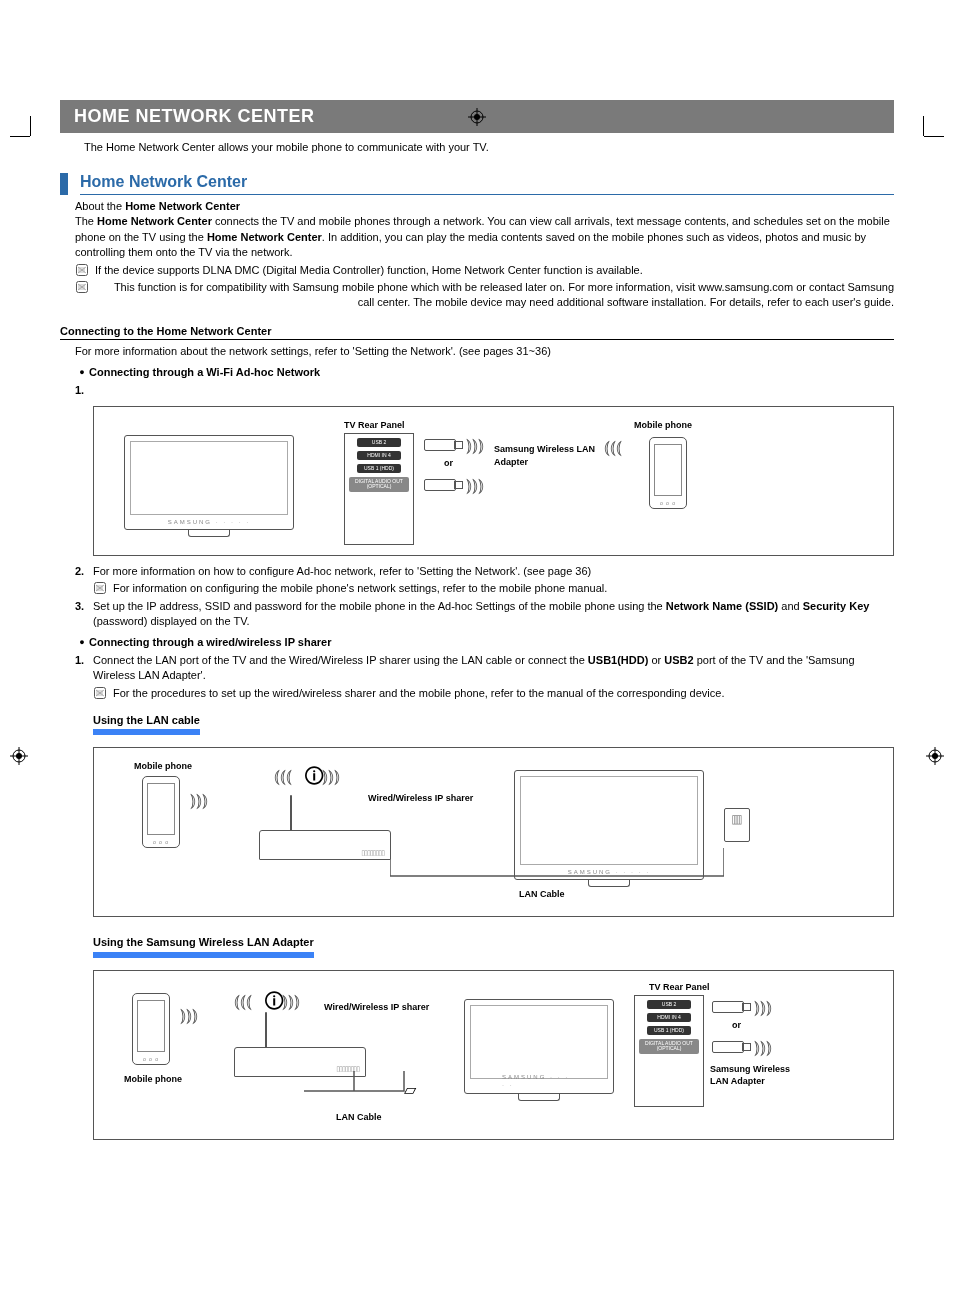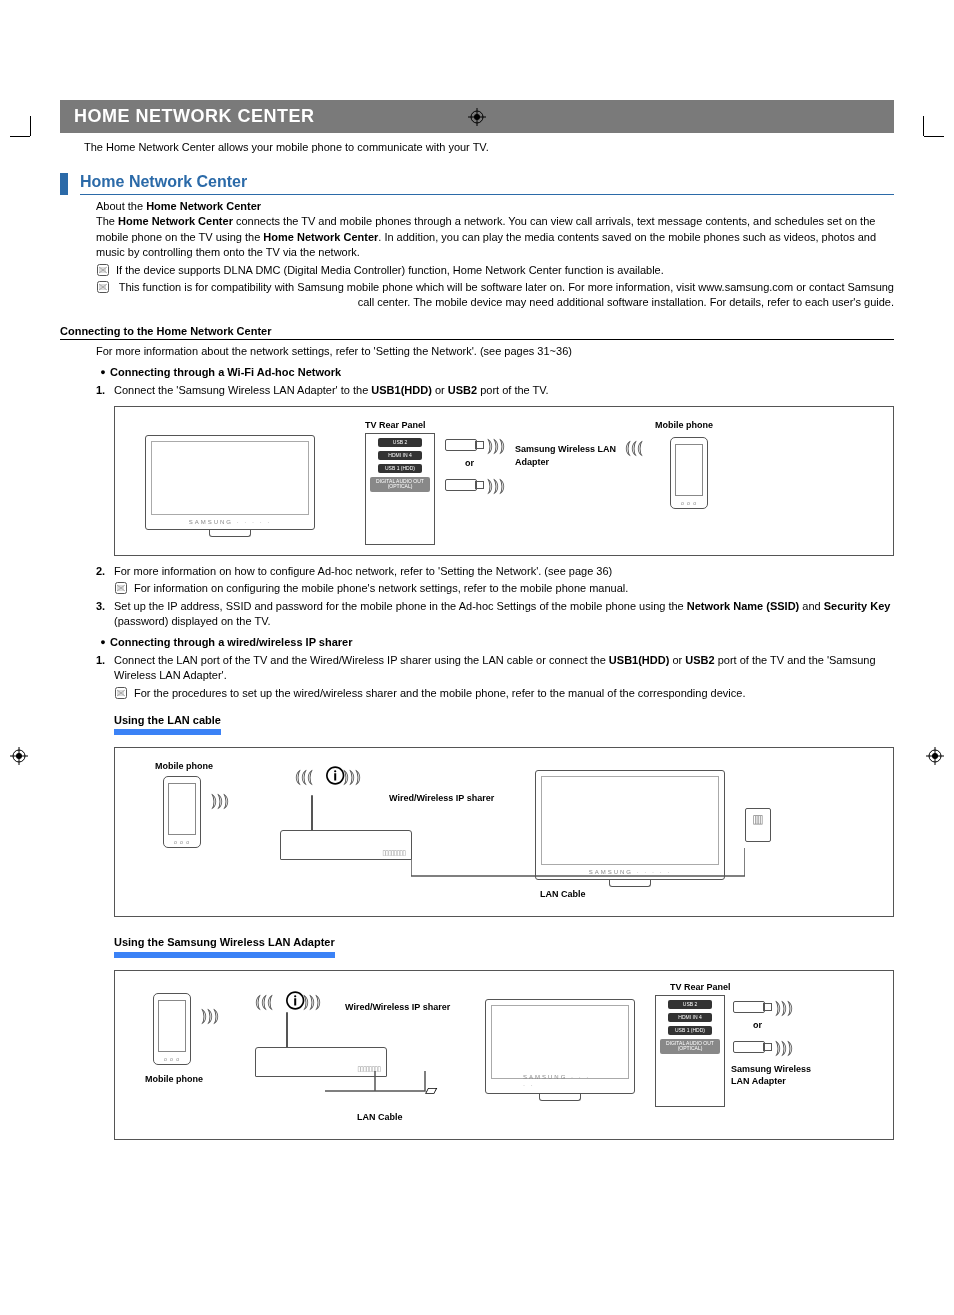--- a/index.html
+++ b/index.html
@@ -76,21 +76,21 @@
   }
   .section-heading {
     color: #2b6aa8;
     font-size: 16px;
     font-weight: bold;
     border-bottom: 1px solid #2b6aa8;
     flex: 1;
     padding-bottom: 3px;
   }
   .body-block {
-    margin-left: 36px;
+    margin-left: 15px;
     line-height: 1.4;
   }
   .note-row {
     display: flex;
     margin: 2px 0;
     text-align: right;
   }
   .note-icon {
     width: 14px;
     flex-shrink: 0;
@@ -353,40 +353,37 @@
         </div>
         <div>If the device supports DLNA DMC (Digital Media Controller) function, Home Network Center function is available.</div>
       </div>
       <div class="note-row">
         <div class="note-icon">
           <svg width="12" height="12" viewBox="0 0 12 12">
               <rect x="0.5" y="0.5" width="11" height="11" rx="2" fill="none" stroke="#555"></rect>
               <path d="M2 3 L10 9 M2 9 L10 3 M2 4 L9 4 M2 6 L9 6 M2 8 L9 8" stroke="#888" stroke-width="0.6"></path>
             </svg>
         </div>
-        <div>This function is for compatibility with Samsung mobile phone which will be software later on. For more information, visit www.samsung.com or contact Samsung call center. The mobile device may need additional software installation. For details, refer to each user's guide.</div>
+        <div>This function is for compatibility with Samsung mobile phone which with be released later on. For more information, visit www.samsung.com or contact Samsung call center. The mobile device may need additional software installation. For details, refer to each user's guide.</div>
       </div>
     </div>
 
     <div style="margin-left:0;">
       <span class="subheading" style="margin-left:0;">Connecting to the Home Network Center</span>
     </div>
     <div class="body-block">
       <div>For more information about the network settings, refer to 'Setting the Network'. (see pages 31~36)</div>
 
       <div class="bullet-row">
         <div class="bullet-dot">●</div>
         <b>Connecting through a Wi-Fi Ad-hoc Network</b>
       </div>
 
       <div class="num-row">
         <div class="num">1.</div>
-        <div>
-          <span>Connect the 'Samsung Wireless LAN Adapter' to the </span><b>USB1(HDD)</b><span> or </span><b>USB2</b><span> port of the TV.</span>
-        </div>
       </div>
 
       
       <div class="diagram-box d1">
         <div class="tv-icon" style="top:28px; left:30px;">
           <div class="screen"></div>
             <div class="btns">SAMSUNG · · · · ·</div>
         </div>
         <div class="d-label" style="top:12px; left:250px;">TV Rear Panel</div>
         <div class="rear-panel" style="top:26px; left:250px; height:112px;">

